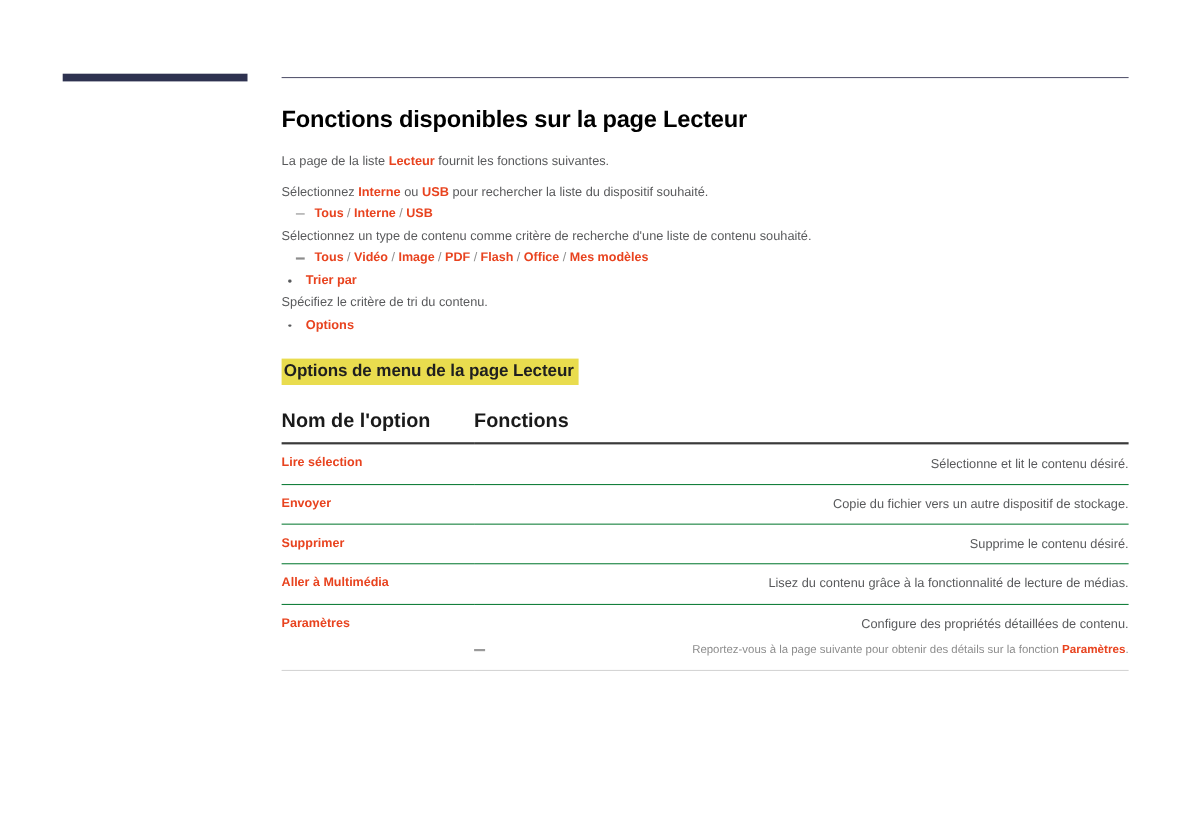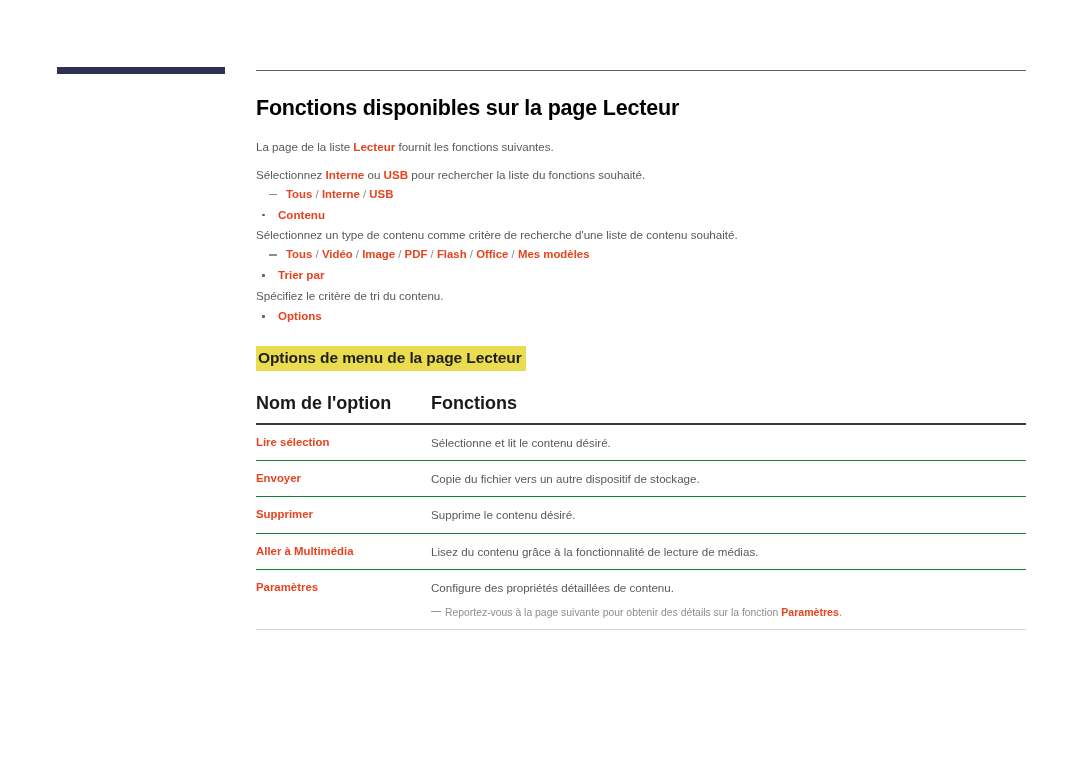--- a/index.html
+++ b/index.html
@@ -168,20 +168,21 @@
   td.opt-name {
     font-size: 11.4px;
     font-weight: bold;
     color: #e8431f;
     line-height: 1.5;
   }
   td.opt-func {
     font-size: 11.6px;
     color: #58595b;
     line-height: 1.5;
+    text-align: right;
   }
   .note-line {
     position: relative;
     padding-left: 14px;
     margin-top: 8px;
     font-size: 10.4px;
     color: #8d8d8d;
     line-height: 1.5;
   }
   .note-line .note-dash {
@@ -205,25 +206,24 @@
 <div class="content">
 
   <h1 class="page-title">Fonctions disponibles sur la page Lecteur</h1>
 
   <p class="intro">
     <span>La page de la liste </span><span class="accent">Lecteur</span><span> fournit les fonctions suivantes.</span>
   </p>
 
   <ul class="bullets" id="bullet-list">
       <li>
-        <div class="bullet-desc"><span>Sélectionnez </span><span class="accent">Interne</span><span> ou </span><span class="accent">USB</span><span> pour rechercher la liste du fonctions souhaité.</span></div>
+        <div class="bullet-desc"><span>Sélectionnez </span><span class="accent">Interne</span><span> ou </span><span class="accent">USB</span><span> pour rechercher la liste du dispositif souhaité.</span></div>
         <div class="sub-item"><span class="dash"></span><span class="accent">Tous</span><span class="sep"> / </span><span class="accent">Interne</span><span class="sep"> / </span><span class="accent">USB</span></div>
       </li>
       <li>
-        <div class="bullet-head"><span class="dot"></span><span>Contenu</span></div>
         <div class="bullet-desc"><span>Sélectionnez un type de contenu comme critère de recherche d'une liste de contenu souhaité.</span></div>
         <div class="sub-item"><span class="dash"></span><span class="accent">Tous</span><span class="sep"> / </span><span class="accent">Vidéo</span><span class="sep"> / </span><span class="accent">Image</span><span class="sep"> / </span><span class="accent">PDF</span><span class="sep"> / </span><span class="accent">Flash</span><span class="sep"> / </span><span class="accent">Office</span><span class="sep"> / </span><span class="accent">Mes modèles</span></div>
       </li>
       <li>
         <div class="bullet-head"><span class="dot"></span><span>Trier par</span></div>
         <div class="bullet-desc"><span>Spécifiez le critère de tri du contenu.</span></div>
       </li>
       <li>
         <div class="bullet-head"><span class="dot"></span><span>Options</span></div>
       </li>

